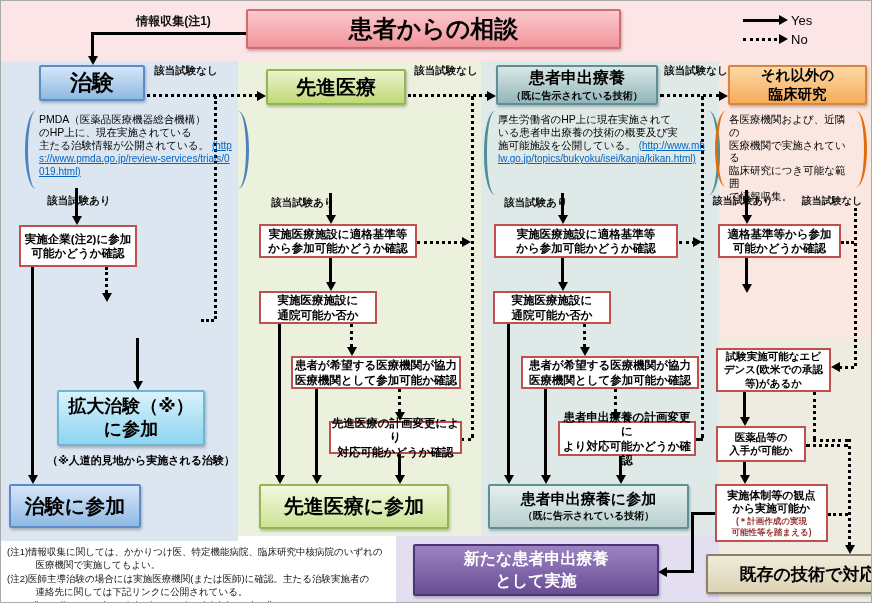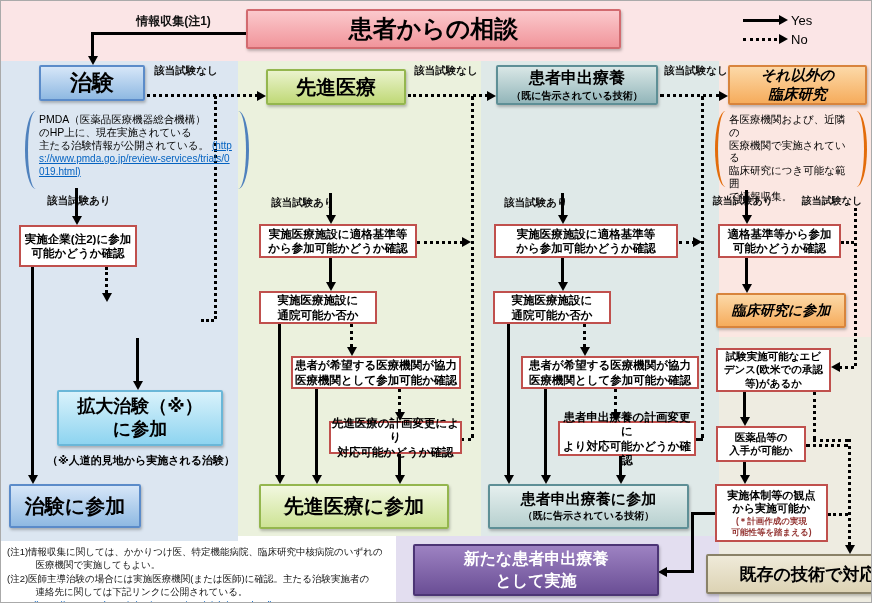--- a/index.html
+++ b/index.html
@@ -13,21 +13,21 @@
        box-shadow:1px 2px 3px rgba(0,0,0,.25);}
   .check{position:absolute;display:flex;align-items:center;justify-content:center;text-align:center;
        background:#fff;border:2px solid var(--check_border,#c0504d);box-sizing:border-box;
        font-size:11.5px;line-height:1.25;font-weight:bold;}
   .blue-grad{background:linear-gradient(#d6e6f8,#8fb9e2);border:2px solid #5b8bc9;}
   .cyan-grad{background:linear-gradient(#d9f2fb,#8ed4f0);border:2px solid #6ab7d8;}
   .green-grad{background:linear-gradient(#eaf3cd,#c0d977);border:2px solid #94b64e;}
   .green-grad2{background:linear-gradient(#f2f8e0,#cde394);border:2px solid #94b64e;}
   .teal-grad{background:linear-gradient(#d9e7e6,#93b6ba);border:2px solid #5e8f96;}
   .teal-grad2{background:linear-gradient(#e5efee,#b7d0cf);border:2px solid #5e8f96;}
-  .orange-grad{background:linear-gradient(#fcd9a8,#f6ac5c);border:2px solid #d8843c;font-style:italic;}
+  .orange-grad{background:linear-gradient(#fcd9a8,#f6ac5c);border:2px solid #d8843c;}
   .purple-grad{background:linear-gradient(#9d82c2,#6a4e95);border:2px solid #4c3575;color:#fff;}
   .tan-grad{background:linear-gradient(#efead9,#ddd3b4);border:2px solid #8a8268;}
   .title-box{background:linear-gradient(#fbc9cc,#f1959b);border:2px solid #d26a6f;}
   
   .ln{position:absolute;}
   .sv{border-left:3px solid #000;width:0;}
   .sh{border-top:3px solid #000;height:0;}
   .dv{border-left:3px dotted #000;width:0;}
   .dh{border-top:3px dotted #000;height:0;}
   .ah{position:absolute;width:0;height:0;border:5px solid transparent;}
@@ -109,21 +109,21 @@
 可能かどうか確認</span>
   </div>
 
   <i class="ln sv" style="left:30px;top:266px;height:208px;"></i>
   <i class="ah ah-d" style="left:26.5px;top:474px;"></i>
   <i class="ln dv" style="left:104px;top:266px;height:26px;"></i>
   <i class="ah ah-d" style="left:100.5px;top:292px;"></i>
 
   <i class="ln sv" style="left:135px;top:337px;height:43px;"></i>
   <i class="ah ah-d" style="left:131.5px;top:380px;"></i>
-  <div class="hdr cyan-grad pre" style="left:56px;top:389px;width:166px;height:56px;font-size:18px;line-height:1.3;">
+  <div class="hdr cyan-grad pre" style="left:56px;top:389px;width:148px;height:56px;font-size:18px;line-height:1.3;">
     <span class="pre">拡大治験（※）
 に参加</span>
   </div>
   <div class="cap" style="left:14px;top:452px;width:220px;text-align:right;">（※人道的見地から実施される治験）</div>
 
   <div class="hdr blue-grad" style="left:8px;top:483px;width:132px;height:44px;font-size:20px;">
     <span>治験に参加</span>
   </div>
 
   <div class="hdr green-grad" style="left:265px;top:68px;width:140px;height:36px;font-size:20px;">
@@ -182,20 +182,28 @@
     <span style="font-size:10px;">（既に告示されている技術）</span>
   </div>
   <div class="lbl" style="left:658px;top:63px;width:74px;">該当試験なし</div>
   <i class="ln dh" style="left:659px;top:93px;width:60px;"></i>
   <i class="ah ah-r" style="left:718px;top:89.5px;"></i>
   <i class="ln dv" style="left:700px;top:95px;height:342px;"></i>
   <i class="ln dh" style="left:678px;top:240px;width:16px;"></i>
   <i class="ah ah-r" style="left:692px;top:235.5px;"></i>
   <i class="ln dh" style="left:695px;top:437px;width:5px;"></i>
 
+  <div class="note" style="left:483px;top:110px;width:236px;height:84px;">
+    <i class="brace brace-l" style="border-color:#4e8e96;"></i>
+    <i class="brace brace-r" style="border-color:#4e8e96;"></i>
+    <span class="pre">厚生労働省のHP上に現在実施されて
+いる患者申出療養の技術の概要及び実
+施可能施設を公開している。</span>
+    <span class="link">(http://www.mhlw.go.jp/topics/bukyoku/isei/kanja/kikan.html)</span>
+  </div>
 
   <div class="lbl" style="left:495px;top:195px;width:80px;">該当試験あり</div>
   <i class="ln sv" style="left:560px;top:192px;height:23px;"></i>
   <i class="ah ah-d" style="left:556.5px;top:214px;"></i>
   <div class="check" style="left:493px;top:223px;width:184px;height:34px;">
     <span class="pre">実施医療施設に適格基準等
 から参加可能かどうか確認</span>
   </div>
 
   <i class="ln sv" style="left:560px;top:257px;height:25px;"></i>
@@ -251,23 +259,20 @@
   <i class="ln dv" style="left:853px;top:207px;height:158px;"></i>
 
   <div class="check" style="left:717px;top:223px;width:123px;height:34px;">
     <span class="pre">適格基準等から参加
 可能かどうか確認</span>
   </div>
   <i class="ln dh" style="left:840px;top:240px;width:13px;"></i>
 
   <i class="ln sv" style="left:744px;top:257px;height:26px;"></i>
   <i class="ah ah-d" style="left:740.5px;top:283px;"></i>
-  <div class="hdr orange-grad" style="left:715px;top:292px;width:130px;height:35px;font-size:14px;">
-    <span>臨床研究に参加</span>
-  </div>
 
   <div class="check" style="left:715px;top:347px;width:115px;height:44px;font-size:10.5px;">
     <span class="pre">試験実施可能なエビ
 デンス(欧米での承認
 等)があるか</span>
   </div>
   <i class="ln dh" style="left:838px;top:365px;width:15px;"></i>
   <i class="ah ah-l" style="left:830px;top:360.5px;"></i>
 
   <i class="ln sv" style="left:742px;top:391px;height:25px;"></i>

